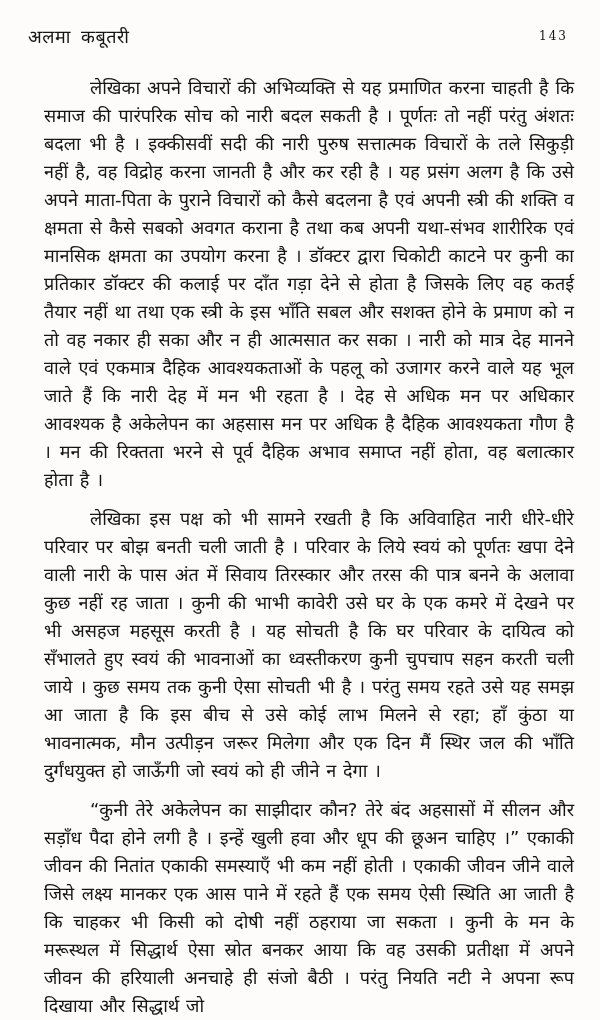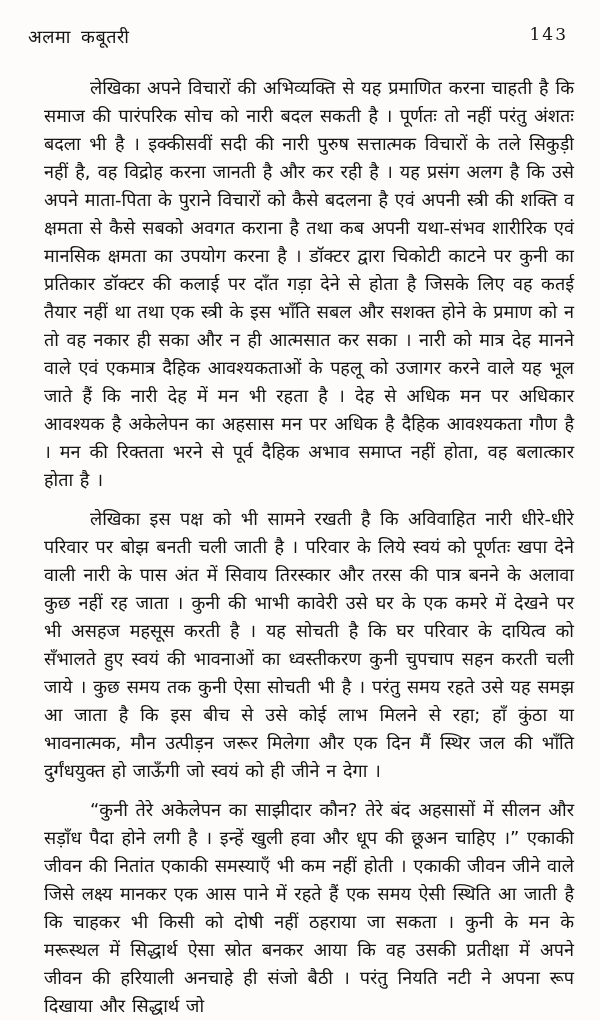--- a/index.html
+++ b/index.html
@@ -15,31 +15,31 @@
     height: 1020px;
     margin: 0 auto;
     background: #fdfcfa;
     color: #161412;
     overflow: hidden;
     box-sizing: border-box;
   }
   .running-head {
     display: flex;
     justify-content: space-between;
-    align-items: flex-start;
+    align-items: center;
     padding: 24px 32px 0 28px;
   }
   .book-title {
     font-size: 18px;
     letter-spacing: 0.5px;
     word-spacing: 4px;
   }
   .page-num {
     font-family: "DejaVu Serif", "Liberation Serif", serif;
-    font-size: 17px;
+    font-size: 12px;
     letter-spacing: 2px;
   }
   .body-text {
     padding: 26px 26px 0 44px;
     text-align: justify;
   }
   .para {
     margin: 0 0 11px 0;
     text-indent: 46px;
     font-size: 18px;

